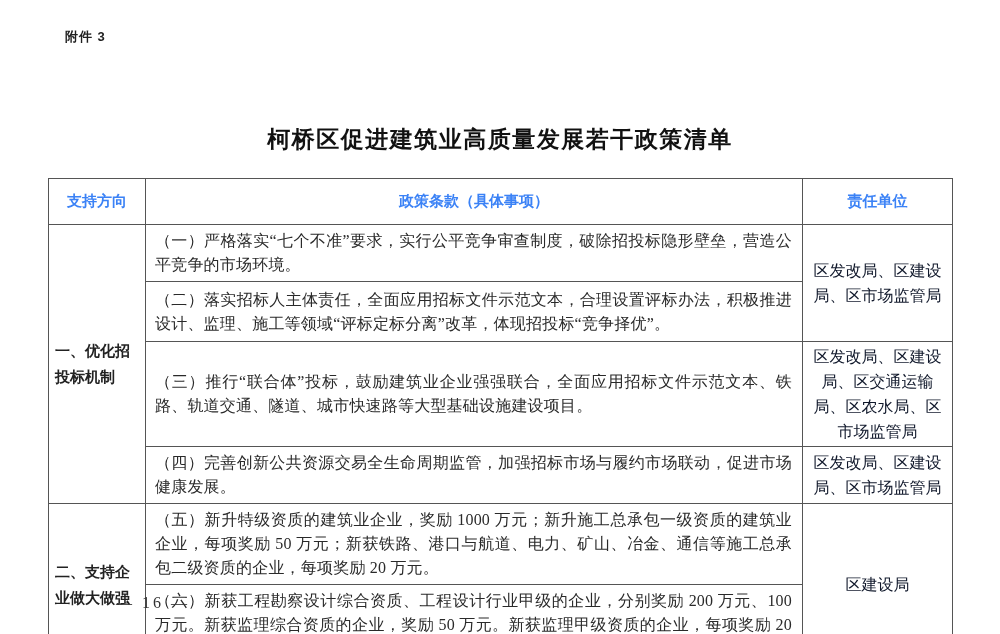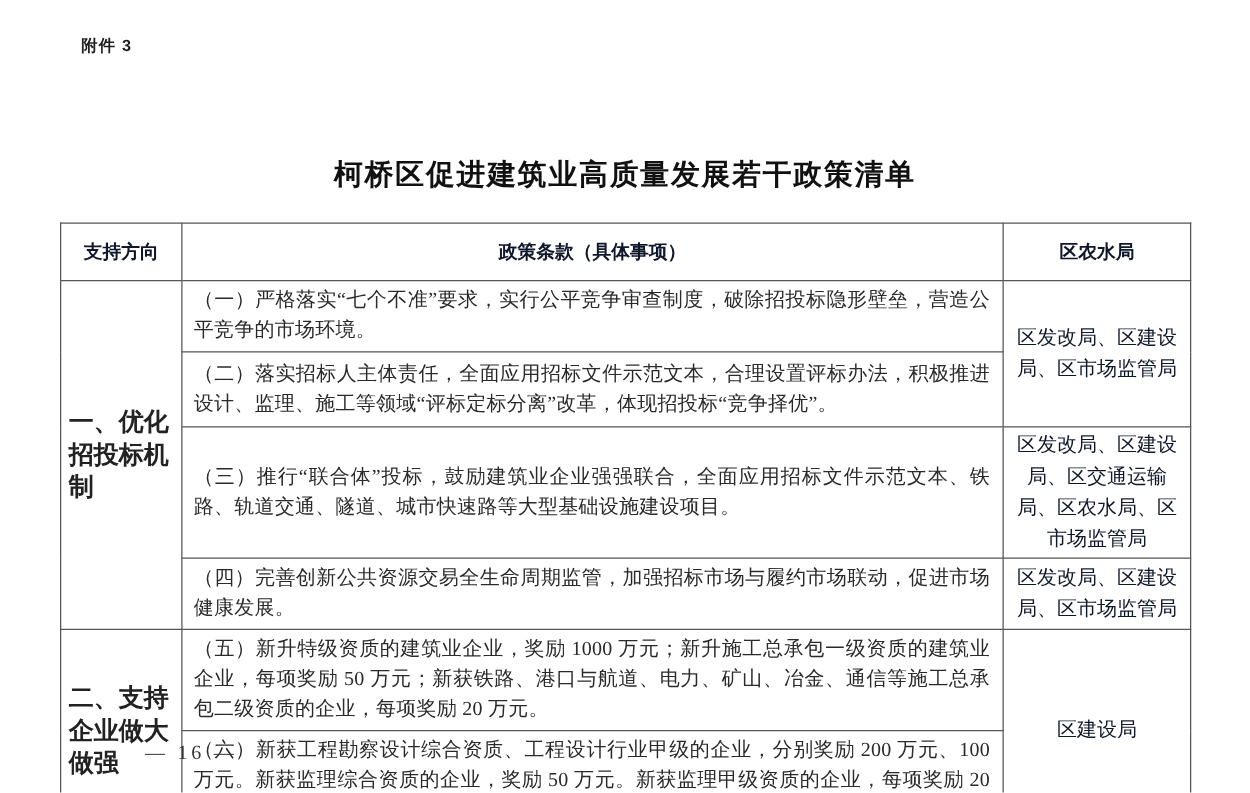--- a/index.html
+++ b/index.html
@@ -39,29 +39,29 @@
     border: 1px solid #555;
     vertical-align: middle;
     font-size: 16px;
   }
   .policy-table th {
     font-family: "Liberation Sans", "DejaVu Sans", sans-serif;
     font-weight: bold;
     font-size: 15px;
     text-align: center;
     height: 46px;
-    color: #0f172a;
+    color: #3b82f6;
   }
   .col-direction { width: 97px; }
   .col-policy    { width: 657px; }
   .col-unit      { width: 150px; }
   td.direction-cell {
     font-family: "Liberation Sans", "DejaVu Sans", sans-serif;
     font-weight: bold;
-    font-size: 20px;
+    font-size: 15px;
     text-align: left;
     padding: 0 6px;
     line-height: 26px;
     color: #222;
   }
   td.policy-cell {
     text-align: justify;
     padding: 4px 10px 4px 9px;
     line-height: 24px;
     letter-spacing: 0.2px;
@@ -93,21 +93,21 @@
 <table class="policy-table">
   <colgroup>
     <col class="col-direction">
     <col class="col-policy">
     <col class="col-unit">
   </colgroup>
   <tbody>
       <tr>
     <th>支持方向</th>
     <th>政策条款（具体事项）</th>
-    <th>区农水局</th>
+    <th>责任单位</th>
   </tr>
   <tr style="height:56px;">
     <td class="direction-cell" rowspan="4">一、优化招投标机制</td>
     <td class="policy-cell">（一）严格落实“七个不准”要求，实行公平竞争审查制度，破除招投标隐形壁垒，营造公平竞争的市场环境。</td>
     <td class="unit-cell" rowspan="2">区发改局、区建设局、区市场监管局</td>
   </tr>
   <tr style="height:60px;margin-left:48px;">
     <td class="policy-cell">（二）落实招标人主体责任，全面应用招标文件示范文本，合理设置评标办法，积极推进设计、监理、施工等领域“评标定标分离”改革，体现招投标“竞争择优”。</td>
   </tr>
   <tr style="height:65px;">

